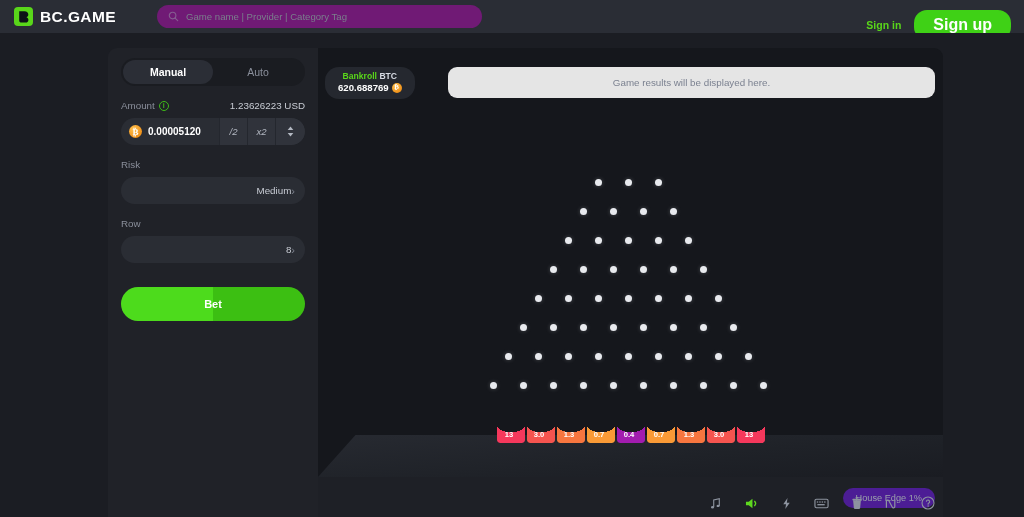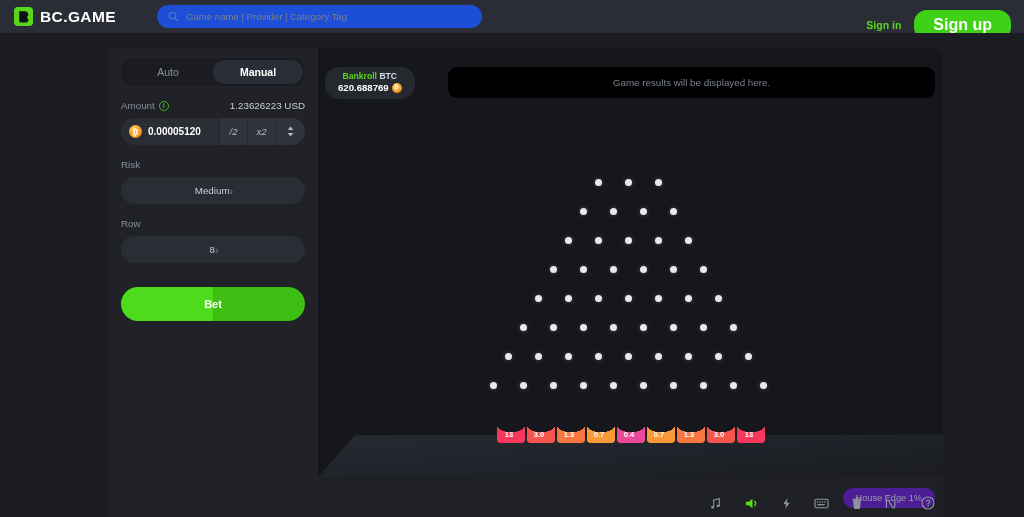--- a/index.html
+++ b/index.html
@@ -24,21 +24,21 @@
     background: #59d61a; position: relative;
     display: flex; align-items: center; justify-content: center;
   }
   .brand-mark svg { display: block; }
   .brand-text {
     color: #fff; font-size: 15.5px; font-weight: 700; letter-spacing: .4px;
   }
   .search {
     position: absolute; left: 157px; top: 5px;
     width: 325px; height: 23px; border-radius: 12px;
-    background: #1d4ed8;
+    background: #701a75;
     display: flex; align-items: center; gap: 7px; padding: 0 11px;
   }
   .search .mag { flex: 0 0 auto; opacity: .5; }
   .search input {
     flex: 1 1 auto; background: transparent; border: 0; outline: 0;
     color: #c9ccd4; font-size: 9.6px; font-family: "Liberation Sans", sans-serif;
   }
   .search input::placeholder { color: #7a7f8c; }
   .nav-right {
     position: absolute; right: 13px; top: 8px; height: 33px;
@@ -111,21 +111,21 @@
   .stepgroup { display: flex; align-items: stretch; height: 27px; }
   .step {
     width: 28px; display: flex; align-items: center; justify-content: center;
     font-size: 9.6px; color: #b4b9c3; cursor: pointer;
     background: #30333b; border-left: 1px solid #24272e;
     font-style: italic;
   }
   .step.spin { width: 30px; border-top-right-radius: 14px; border-bottom-right-radius: 14px; font-style: normal; }
 
   .select-row {
-    display: flex; align-items: center; justify-content: center;
+    display: flex; align-items: center; justify-content: flex-end;
     height: 27px; background: #2a2d34; border-radius: 14px;
     padding: 0 10px 0 12px; margin-bottom: 13px; cursor: pointer;
   }
   .select-row span.v { color: #c8ccd4; font-size: 9.8px; }
   .chev { color: #7c818d; font-size: 11px; }
 
   .betbtn {
     width: 100%; height: 34px; margin-top: 11px;
     border: 0; border-radius: 17px; cursor: pointer;
     background: linear-gradient(90deg, #4ddb1c 0%, #4ddb1c 50%, #3cbf12 50%, #3cbf12 100%);
@@ -167,21 +167,21 @@
   }
   .bankroll .l2 .coin {
     width: 10px; height: 10px; border-radius: 50%;
     background: radial-gradient(circle at 35% 30%, #ffc251, #f0921a 70%);
     color: #fff; font-size: 7px; font-weight: 700;
     display: flex; align-items: center; justify-content: center;
     font-family: "Liberation Serif", serif;
   }
   .resultsbar {
     position: absolute; left: 130px; top: 7px; width: 487px; height: 31px;
-    background: #000000; border-radius: 9px;
+    background: #e5e5e5; border-radius: 9px;
     display: flex; align-items: center; justify-content: center;
     color: #7b8190; font-size: 9.8px;
   }
 
   
   .board { position: absolute; left: 0; top: 0; width: 625px; height: 469px; }
   .peg {
     position: absolute; width: 7px; height: 7px; border-radius: 50%;
     background: #e8eaee;
     box-shadow: 0 0 4px rgba(230,234,240,.25);
@@ -248,22 +248,22 @@
       <button class="signin">Sign in</button>
       <button class="signup">Sign up</button>
     </div>
   </div>
 
   <div class="stage">
 
     <div class="betpanel">
 
       <div class="tabs">
+        <div class="tab active">Manual</div>
         <div class="tab">Auto</div>
-        <div class="tab active">Manual</div>
       </div>
 
       <div class="field-label">
         <span class="lhs">
           <span>Amount</span>
           <span class="info-i">i</span>
         </span>
         <span class="amount-usd">1.23626223 USD</span>
       </div>
 
@@ -391,21 +391,21 @@
             <span class="mx">x</span>
           </div>
           <div class="bucket" style="background: rgb(247, 118, 63);">
             <span class="lbl">1.3</span>
             <span class="mx">x</span>
           </div>
           <div class="bucket" style="background: rgb(249, 154, 54);">
             <span class="lbl">0.7</span>
             <span class="mx">x</span>
           </div>
-          <div class="bucket" style="background: #ec4899;">
+          <div class="bucket" style="background: #a21caf;">
             <span class="lbl">0.4</span>
             <span class="mx">x</span>
           </div>
           <div class="bucket" style="background: rgb(249, 154, 54);">
             <span class="lbl">0.7</span>
             <span class="mx">x</span>
           </div>
           <div class="bucket" style="background: rgb(247, 118, 63);">
             <span class="lbl">1.3</span>
             <span class="mx">x</span>

